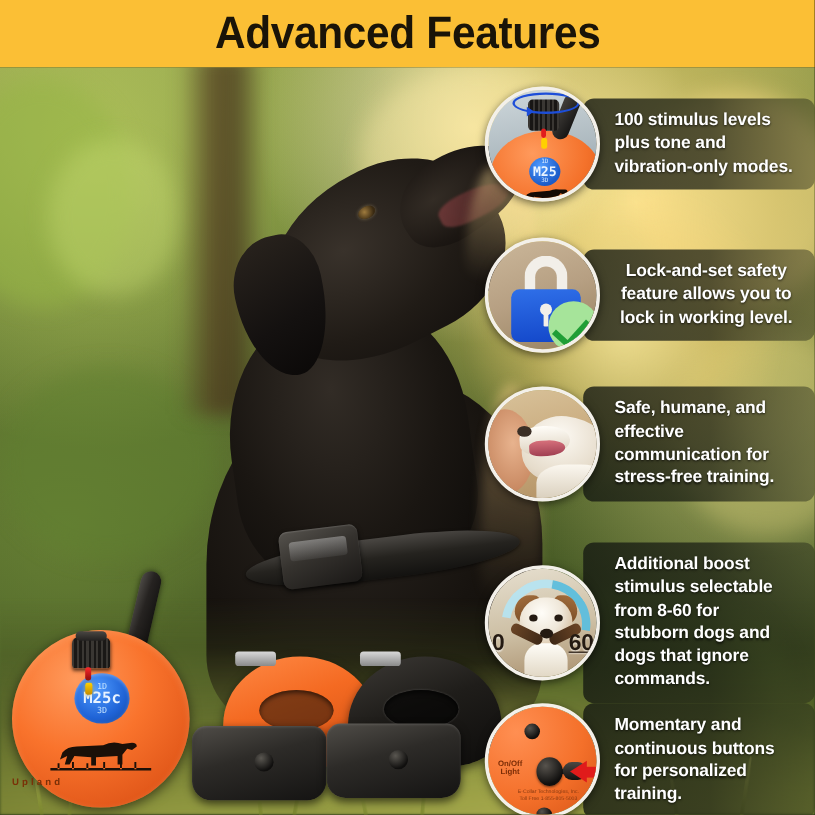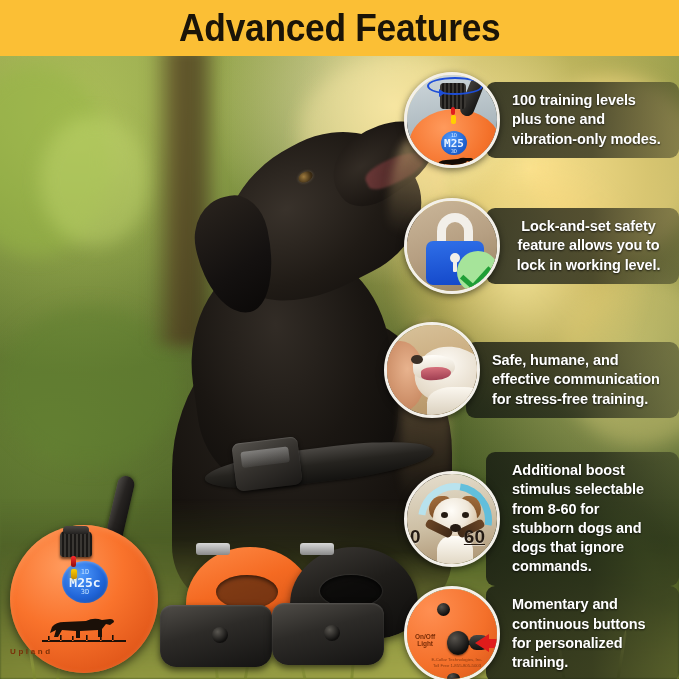--- a/index.html
+++ b/index.html
@@ -453,21 +453,21 @@
     position:absolute; left:30px; top:62px; width:36px; height:36px;
     background:linear-gradient(180deg,#fffdf8,#d9cdb6);
     border-radius:40% 40% 28% 28%;
   }
   .f4-zero, .f4-sixty {
     position:absolute; top:52px;
     font-size:19px; font-weight:bold; color:#241a12;
     text-shadow:0 1px 1px rgba(255,255,255,0.5);
   }
   .f4-zero { left:3px; }
-  .f4-sixty { right:12px;text-decoration:underline; }
+  .f4-sixty { right:2px;text-decoration:underline; }
 
   
   .f5-bg { background:linear-gradient(165deg,#dfe6c8 0%, #c2cfa2 55%, #9aad78 100%); }
   .f5-face {
     position:absolute; left:-8px; top:-4px; width:104px; height:104px;
     border-radius:50%;
     background:radial-gradient(circle at 30% 24%, #ff8f52, #f4702a 52%, #cf4d11 100%);
   }
   .f5-btn-round {
     position:absolute; left:40px; top:42px; width:22px; height:24px;
@@ -600,35 +600,35 @@
         <div class="f1-ledy"></div>
         <div class="f1-lcd">
           <span>1D</span>
           <span class="big">M25</span>
           <span>3D</span>
         </div>
         <svg class="f1-dogsil" viewBox="0 0 46 16">
           <path fill="#140b05" d="M5 11 L6 7 Q9 5 13 5 L25 4 Q29 2 33 3 L38 3 Q40 3 40 5 L37 7 L34 6 L32 9 L32 14 L30 14 L30 10 L21 10 L21 14 L19 14 L19 10 L12 9 L10 14 L8 14 L9 10 Z"></path>
         </svg>
       </div>
-      <div class="ftext">100 training levels plus tone and vibration-only modes.</div>
+      <div class="ftext">100 stimulus levels plus tone and vibration-only modes.</div>
     </div>
 
     <div class="feature" style="left:404px; top:142px;text-align:center;">
       <div class="fcircle">
         <div class="ci f2-bg"></div>
         <div class="f2-shackle"></div>
         <div class="f2-body"></div>
         <div class="f2-key"></div>
         <div class="f2-check"></div>
       </div>
       <div class="ftext">Lock-and-set safety feature allows you to lock in working level.</div>
     </div>
 
-    <div class="feature" style="left:384px; top:266px;align-items:flex-end;">
+    <div class="feature" style="left:404px; top:266px;">
       <div class="fcircle">
         <div class="ci f3-bg"></div>
         <div class="f3-hand"></div>
         <div class="f3-dog"></div>
         <div class="f3-body"></div>
         <div class="f3-snout"></div>
         <div class="f3-tongue"></div>
         <div class="f3-nose"></div>
       </div>
       <div class="ftext">Safe, humane, and effective communication for stress-free training.</div>

